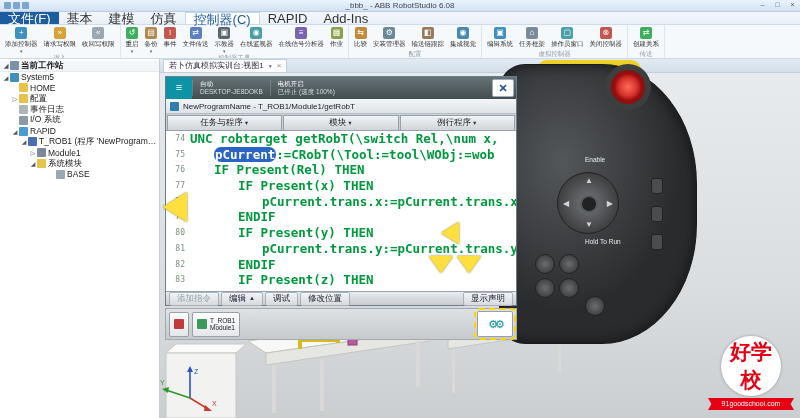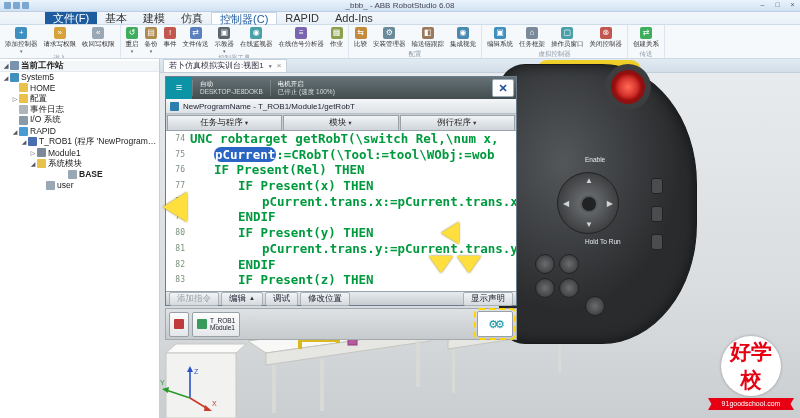--- a/index.html
+++ b/index.html
@@ -8,21 +8,21 @@
 
   
   .titlebar { height:12px; background:linear-gradient(#eaf3fc,#d2e2f3); border-bottom:1px solid #b9cde3; display:flex; align-items:center; position:relative; }
   .qat { display:flex; gap:2px; margin-left:4px; z-index:2; }
   .qat i { width:7px; height:7px; background:#7ba7d0; border-radius:1px; display:block; }
   .wtitle { position:absolute; left:0; right:0; text-align:center; font-size:8px; color:#445; }
   .wincontrols { margin-left:auto; display:flex; z-index:2; }
   .wc { width:15px; height:11px; font-size:7px; line-height:10px; text-align:center; color:#556; }
 
   
-  .tabrow { height:13px; background:linear-gradient(#f3f7fb,#e9f0f8); display:flex; border-bottom:1px solid #cfdcea; font-size:11px;padding-left:45px; }
+  .tabrow { height:13px; background:linear-gradient(#f3f7fb,#e9f0f8); display:flex; border-bottom:1px solid #cfdcea; font-size:13px; }
   .rtab { padding:0 8px; line-height:13px; color:#333; white-space:nowrap; }
   .rtab.file { background:#1d5c9e; color:#fff; }
   .rtab.active { background:#fdfeff; border:1px solid #c6d6e6; border-bottom:none; color:#1d5c9e; }
 
   
   .ribbon { height:34px; background:#f6f9fc; border-bottom:1px solid #cdd9e4; display:flex; overflow:hidden; }
   .rgroup { display:flex; flex-direction:column; border-right:1px solid #dde6ee; padding:1px 2px 0; }
   .rbuttons { display:flex; flex:1; align-items:flex-start; }
   .rbtn { display:flex; flex-direction:column; align-items:center; padding:1px 3px; font-size:6.5px; color:#333; white-space:nowrap; }
   .ricon { width:12px; height:12px; border-radius:2px; margin-bottom:1px; font-size:8px; line-height:12px; text-align:center; color:#fff; display:block; }
@@ -289,29 +289,24 @@
       <div class="titem" style="padding-left: 29px;">
         <span class="texp">▷</span>
         <span class="ticon" style="background: rgb(122, 138, 154);"></span>
         <span class="tlabel">Module1</span>
       </div>
       <div class="titem" style="padding-left: 29px;">
         <span class="texp">◢</span>
         <span class="ticon" style="background: rgb(232, 194, 74);"></span>
         <span class="tlabel">系统模块</span>
       </div>
-      <div class="titem" style="padding-left: 60px; font-weight: bold;">
+      <div class="titem" style="padding-left: 48px;">
         <span class="texp"></span>
         <span class="ticon" style="background: rgb(154, 167, 180);"></span>
         <span class="tlabel">BASE</span>
-      </div>
-      <div class="titem" style="padding-left: 38px;">
-        <span class="texp"></span>
-        <span class="ticon" style="background: rgb(154, 167, 180);"></span>
-        <span class="tlabel">user</span>
       </div>
     </div>
 
   <div class="viewport">
     <div class="vtabs">
       <div class="vtab">
         <span>若卜仿真模拟实训台:视图1</span>
         <span class="vc">▼</span>
         <span class="vx">×</span>
       </div>

